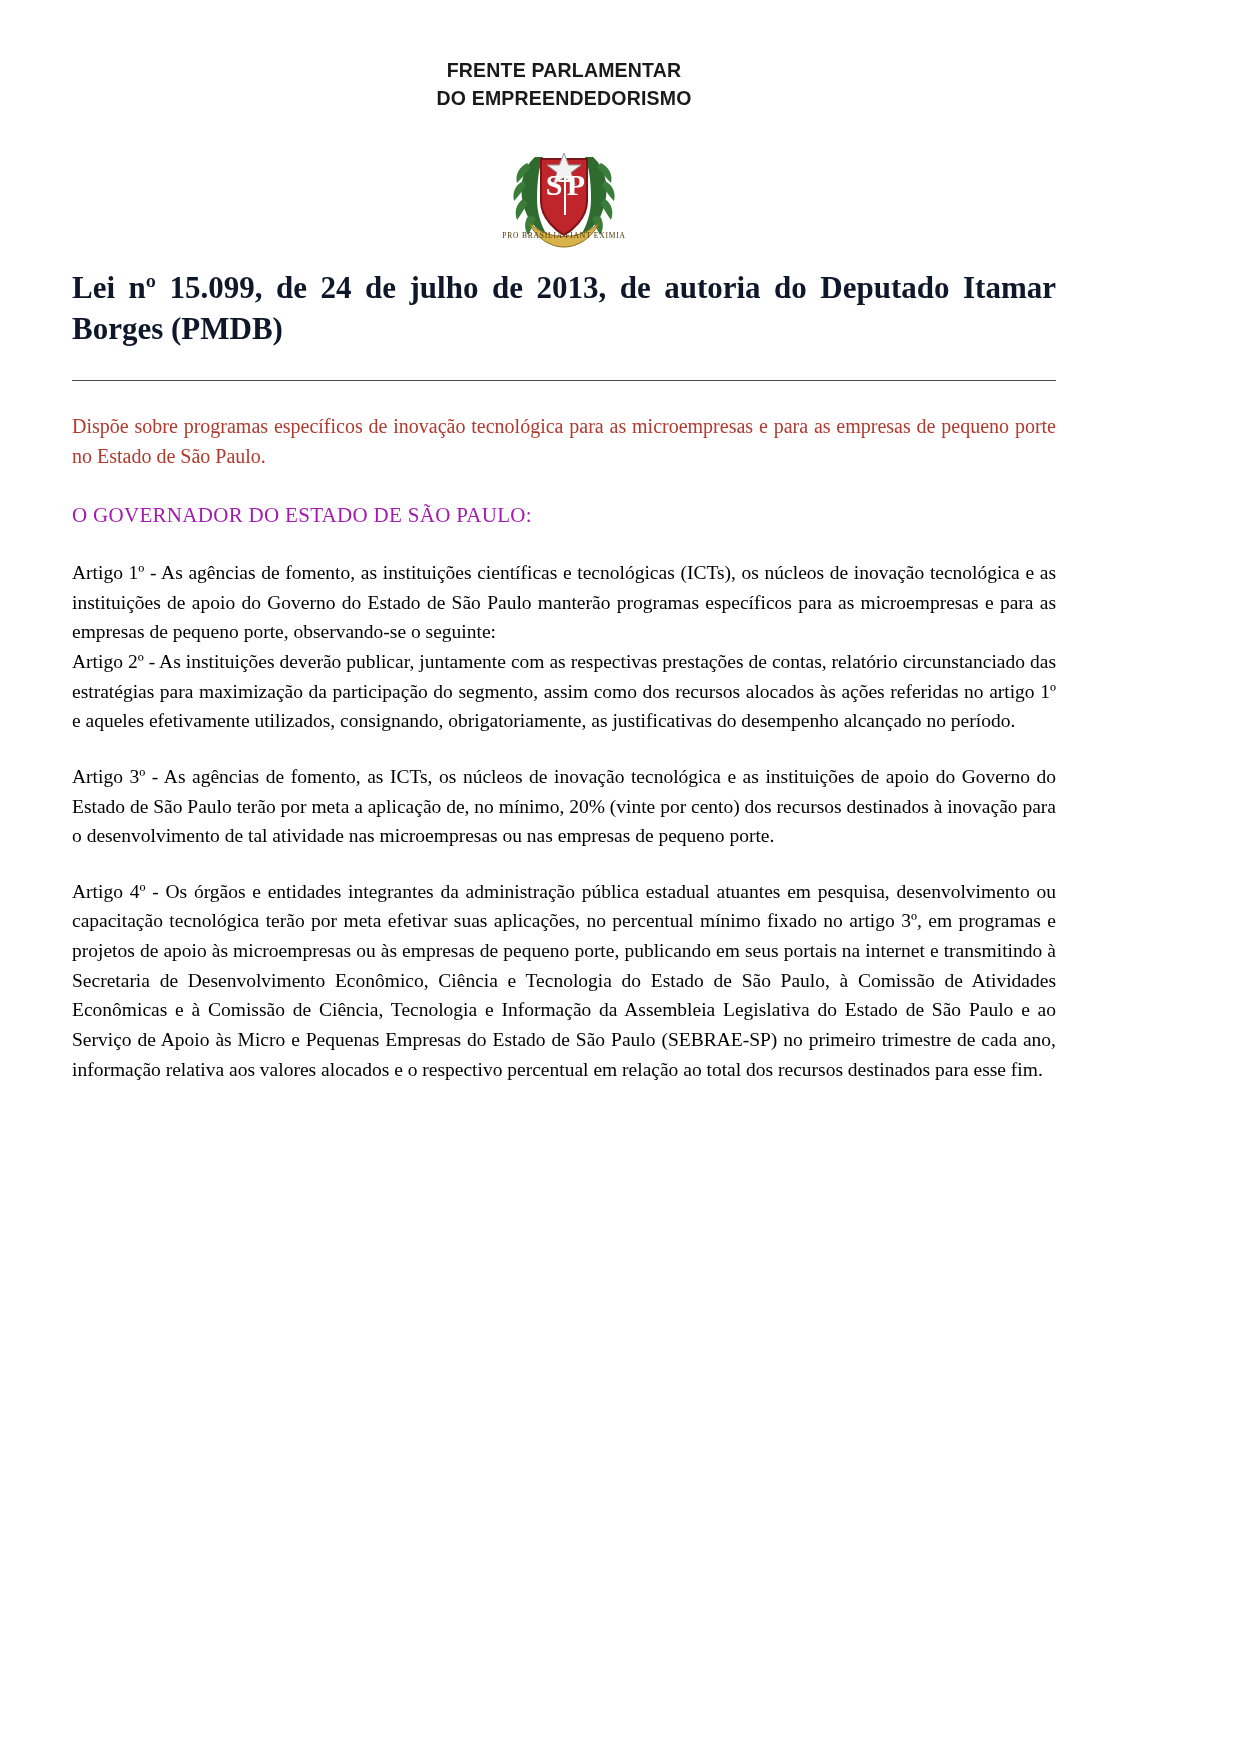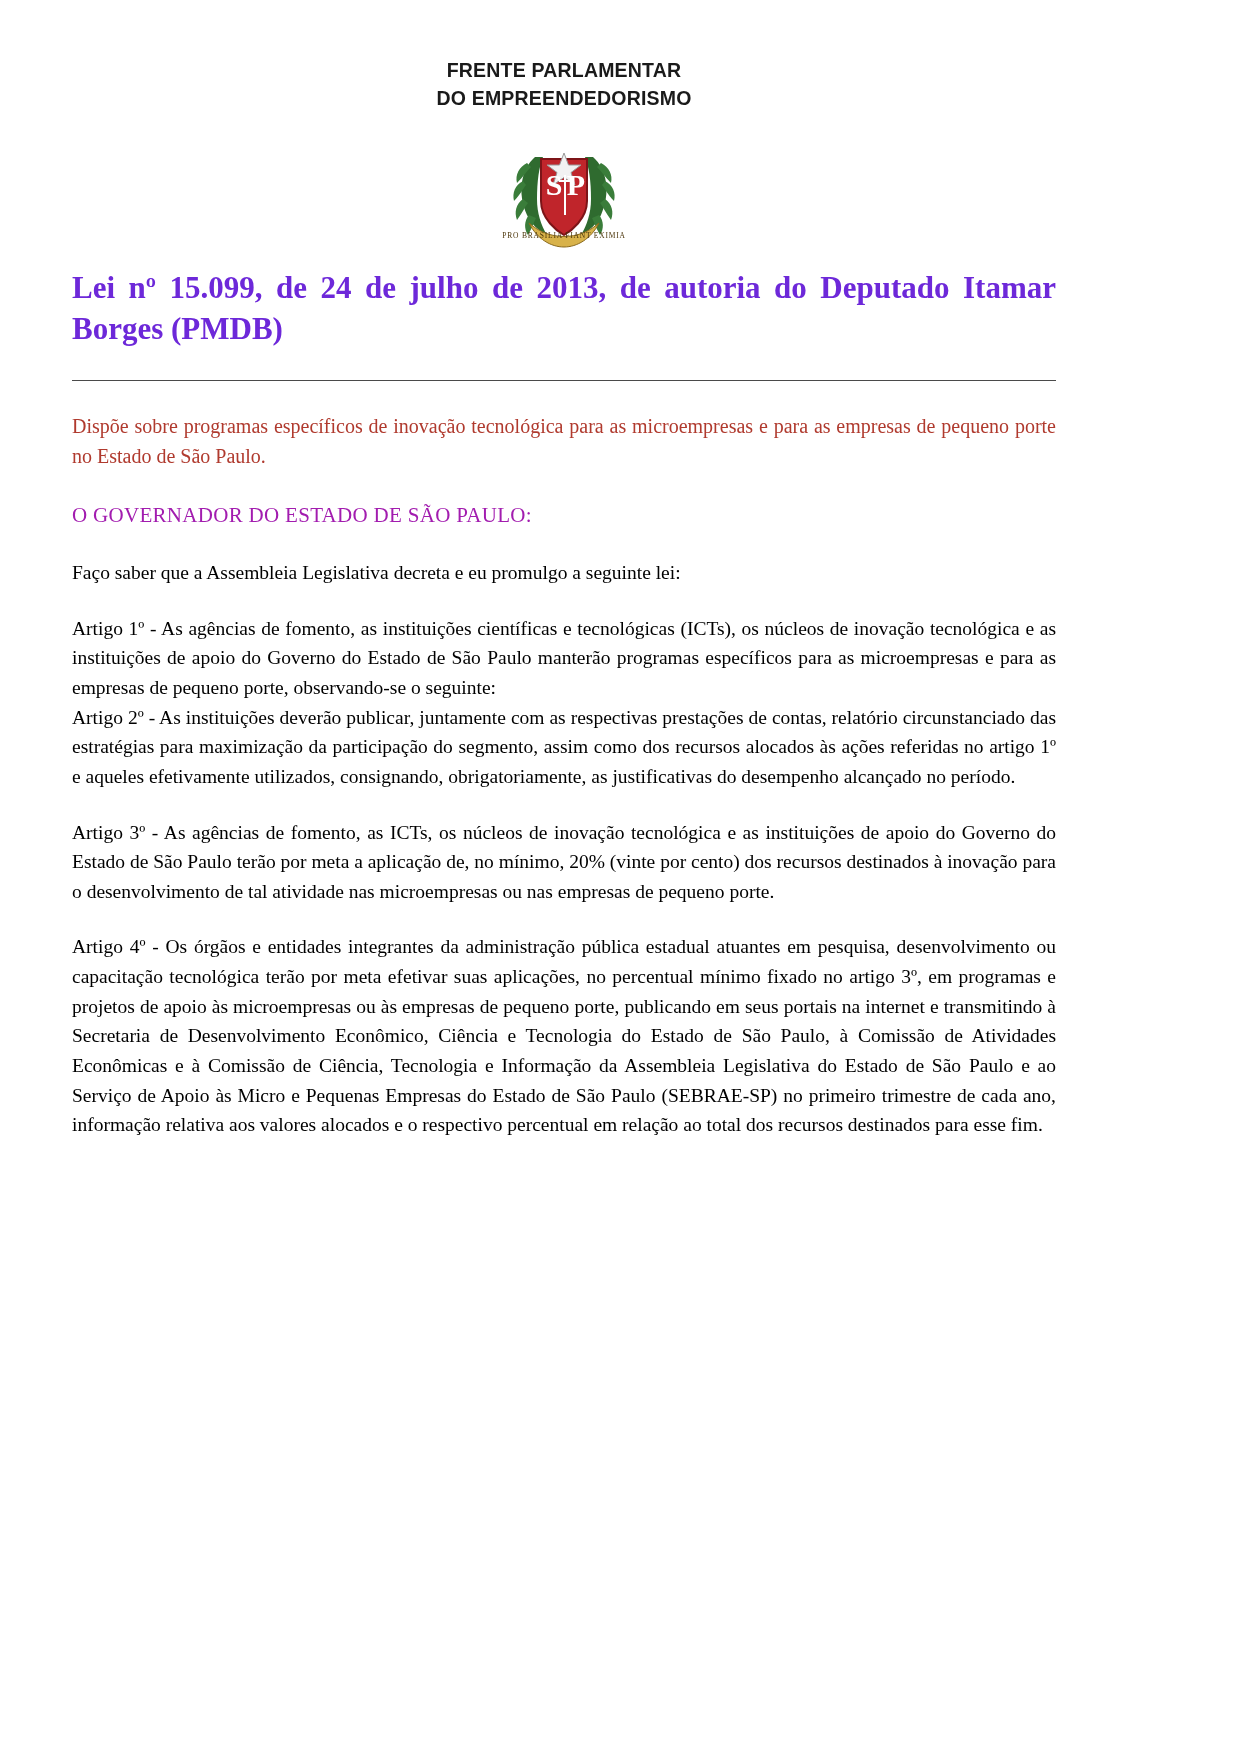--- a/index.html
+++ b/index.html
@@ -58,21 +58,21 @@
 
   
   .title {
     margin-top: 16px;
     font-family: "Liberation Serif", serif;
     font-weight: bold;
     font-size: 31px;
     line-height: 1.33;
     text-align: justify;
     text-align-last: left;
-    color: #6d28d9;
+    color: #0f172a;
     padding-bottom: 10px;
   }
   .title-rule {
     border: none;
     border-top: 1.6px solid #4a4a4a;
     margin: 6px 0 30px 0;
   }
 
   
   .ementa {
@@ -154,21 +154,20 @@
 
   </div>
 
   <h1 class="title">Lei nº 15.099, de 24 de julho de 2013, de autoria do Deputado Itamar Borges (PMDB)</h1>
   <hr class="title-rule">
 
   <div class="ementa">Dispõe sobre programas específicos de inovação tecnológica para as microempresas e para as empresas de pequeno porte no Estado de São Paulo.</div>
 
   <div class="governador">O GOVERNADOR DO ESTADO DE SÃO PAULO:</div>
 
-  <p class="body-par">Faço saber que a Assembleia Legislativa decreta e eu promulgo a seguinte lei:</p>
 
   <p class="body-par tight">
     <span class="artigo-label">Artigo 1º</span><span> - As agências de fomento, as instituições científicas e tecnológicas (ICTs), os núcleos de inovação tecnológica e as instituições de apoio do Governo do Estado de São Paulo manterão programas específicos para as microempresas e para as empresas de pequeno porte, observando-se o seguinte:</span>
   </p>
 
   <p class="body-par">
     <span class="artigo-label">Artigo 2º</span><span> - As instituições deverão publicar, juntamente com as respectivas prestações de contas, relatório circunstanciado das estratégias para maximização da participação do segmento, assim como dos recursos alocados às ações referidas no artigo 1º e aqueles efetivamente utilizados, consignando, obrigatoriamente, as justificativas do desempenho alcançado no período.</span>
   </p>
 
   <p class="body-par">

